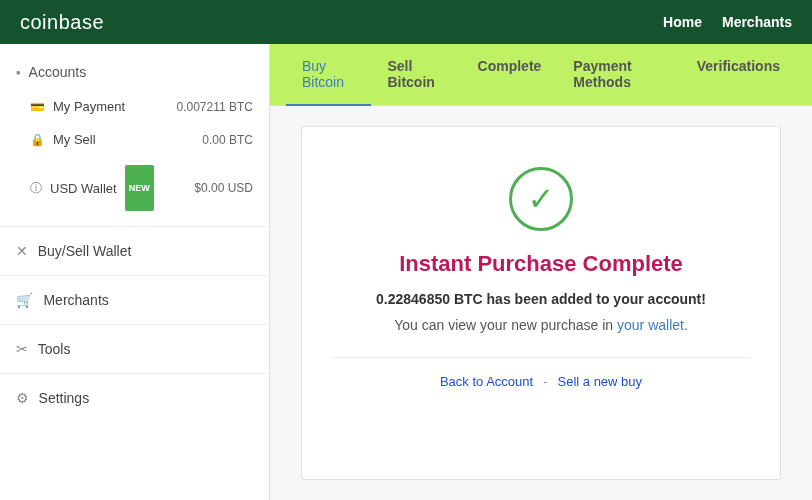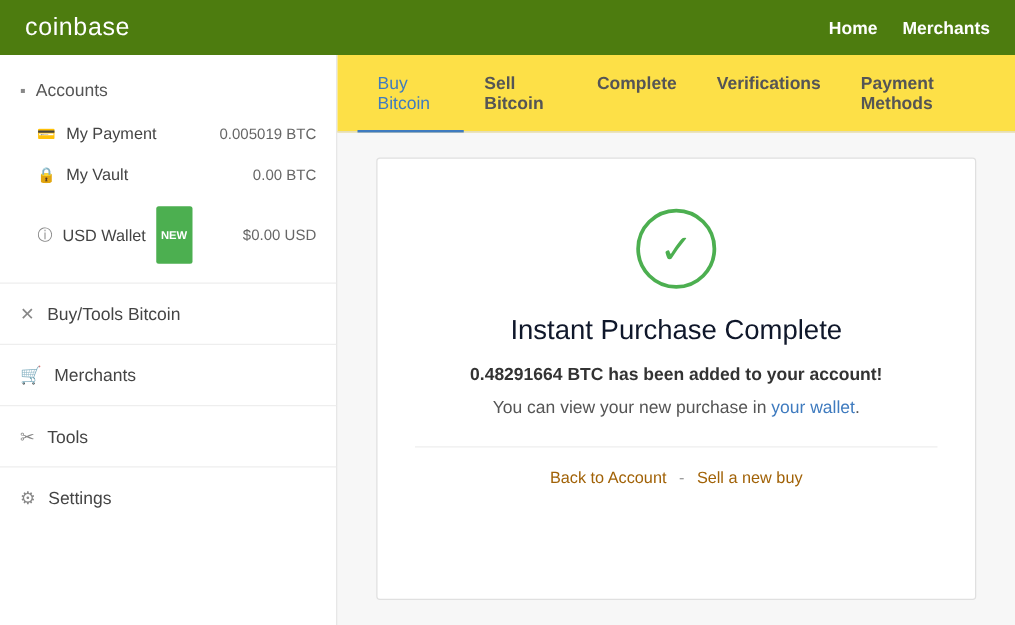--- a/index.html
+++ b/index.html
@@ -1,20 +1,20 @@
 <!DOCTYPE html>
 <html><head>
   <meta charset="utf-8">
   <style>
     * { box-sizing: border-box; margin: 0; padding: 0; }
     body { font-family: -apple-system, BlinkMacSystemFont, 'Segoe UI', Arial, sans-serif; font-size: 14px; background: #f5f5f5; color: #333; }
 
     
     .header {
-      background: #4d7c0f;
+      background: #14532d;
       color: white;
       height: 44px;
       display: flex;
       align-items: center;
       justify-content: space-between;
       padding: 0 20px;
     }
     .header-logo {
       font-size: 20px;
       font-weight: 300;
@@ -89,21 +89,21 @@
     
     .main {
       flex: 1;
       background: #f7f7f7;
       display: flex;
       flex-direction: column;
     }
 
     
     .tabs {
-      background: #fde047;
+      background: #bef264;
       border-bottom: 1px solid #ddd;
       display: flex;
       padding: 0 16px;
     }
     .tab {
       padding: 14px 16px;
       font-size: 14px;
       color: #555;
       cursor: pointer;
       border-bottom: 2px solid transparent;
@@ -147,22 +147,22 @@
       justify-content: center;
       margin-bottom: 20px;
     }
     .checkmark {
       color: #4caf50;
       font-size: 32px;
       line-height: 1;
     }
     .success-title {
       font-size: 22px;
-      color: #0f172a;
-      font-weight: 400;
+      color: #be185d;
+      font-weight: 700;
       margin-bottom: 14px;
       text-align: center;
     }
     .success-amount {
       font-size: 14px;
       color: #333;
       font-weight: 600;
       text-align: center;
       margin-bottom: 10px;
     }
@@ -180,21 +180,21 @@
     .card-divider { border: none; border-top: 1px solid #eee; width: 100%; margin-bottom: 16px; }
 
     .success-actions {
       display: flex;
       gap: 10px;
       align-items: center;
       font-size: 13px;
       color: #555;
     }
     .success-actions a {
-      color: #a16207;
+      color: #1d4ed8;
       text-decoration: none;
       cursor: pointer;
     }
     .action-separator { color: #999; }
   </style>
 </head>
 <body>
 
 <header class="header">
   <span class="header-logo">coinbase</span>
@@ -208,41 +208,41 @@
 
   <aside class="sidebar">
     <div class="sidebar-section-header">
       <span class="icon">▪</span>
       <span>Accounts</span>
     </div>
 
     <div class="sidebar-item">
       <span class="icon">💳</span>
       <span>My Payment</span>
-      <span class="amount">0.005019 BTC</span>
+      <span class="amount">0.007211 BTC</span>
     </div>
 
     <div class="sidebar-item">
       <span class="icon">🔒</span>
-      <span>My Vault</span>
+      <span>My Sell</span>
       <span class="amount">0.00 BTC</span>
     </div>
 
     <div class="sidebar-item">
       <span class="icon">ⓘ</span>
       <span>USD Wallet</span>
       <span class="sidebar-badge">NEW</span>
       <span class="amount">$0.00 USD</span>
     </div>
 
     <hr class="sidebar-divider">
 
     <div class="sidebar-main-item">
       <span class="icon">✕</span>
-      <span>Buy/Tools Bitcoin</span>
+      <span>Buy/Sell Wallet</span>
     </div>
 
     <hr class="sidebar-divider">
 
     <div class="sidebar-main-item">
       <span class="icon">🛒</span>
       <span>Merchants</span>
     </div>
 
     <hr class="sidebar-divider">
@@ -259,31 +259,31 @@
       <span>Settings</span>
     </div>
   </aside>
 
   <main class="main">
 
     <nav class="tabs">
       <a class="tab active">Buy Bitcoin</a>
       <a class="tab">Sell Bitcoin</a>
       <a class="tab">Complete</a>
+      <a class="tab">Payment Methods</a>
       <a class="tab">Verifications</a>
-      <a class="tab">Payment Methods</a>
     </nav>
 
     <div class="content">
       <div class="success-card">
         <div class="success-icon">
           <span class="checkmark">✓</span>
         </div>
         <h2 class="success-title">Instant Purchase Complete</h2>
-        <p class="success-amount">0.48291664 BTC has been added to your account!</p>
+        <p class="success-amount">0.22846850 BTC has been added to your account!</p>
         <p class="success-subtitle">
           <span>You can view your new purchase in </span><a>your wallet</a><span>.</span>
         </p>
         <hr class="card-divider">
         <div class="success-actions">
           <a>Back to Account</a>
           <span class="action-separator">-</span>
           <a>Sell a new buy</a>
         </div>
       </div>

